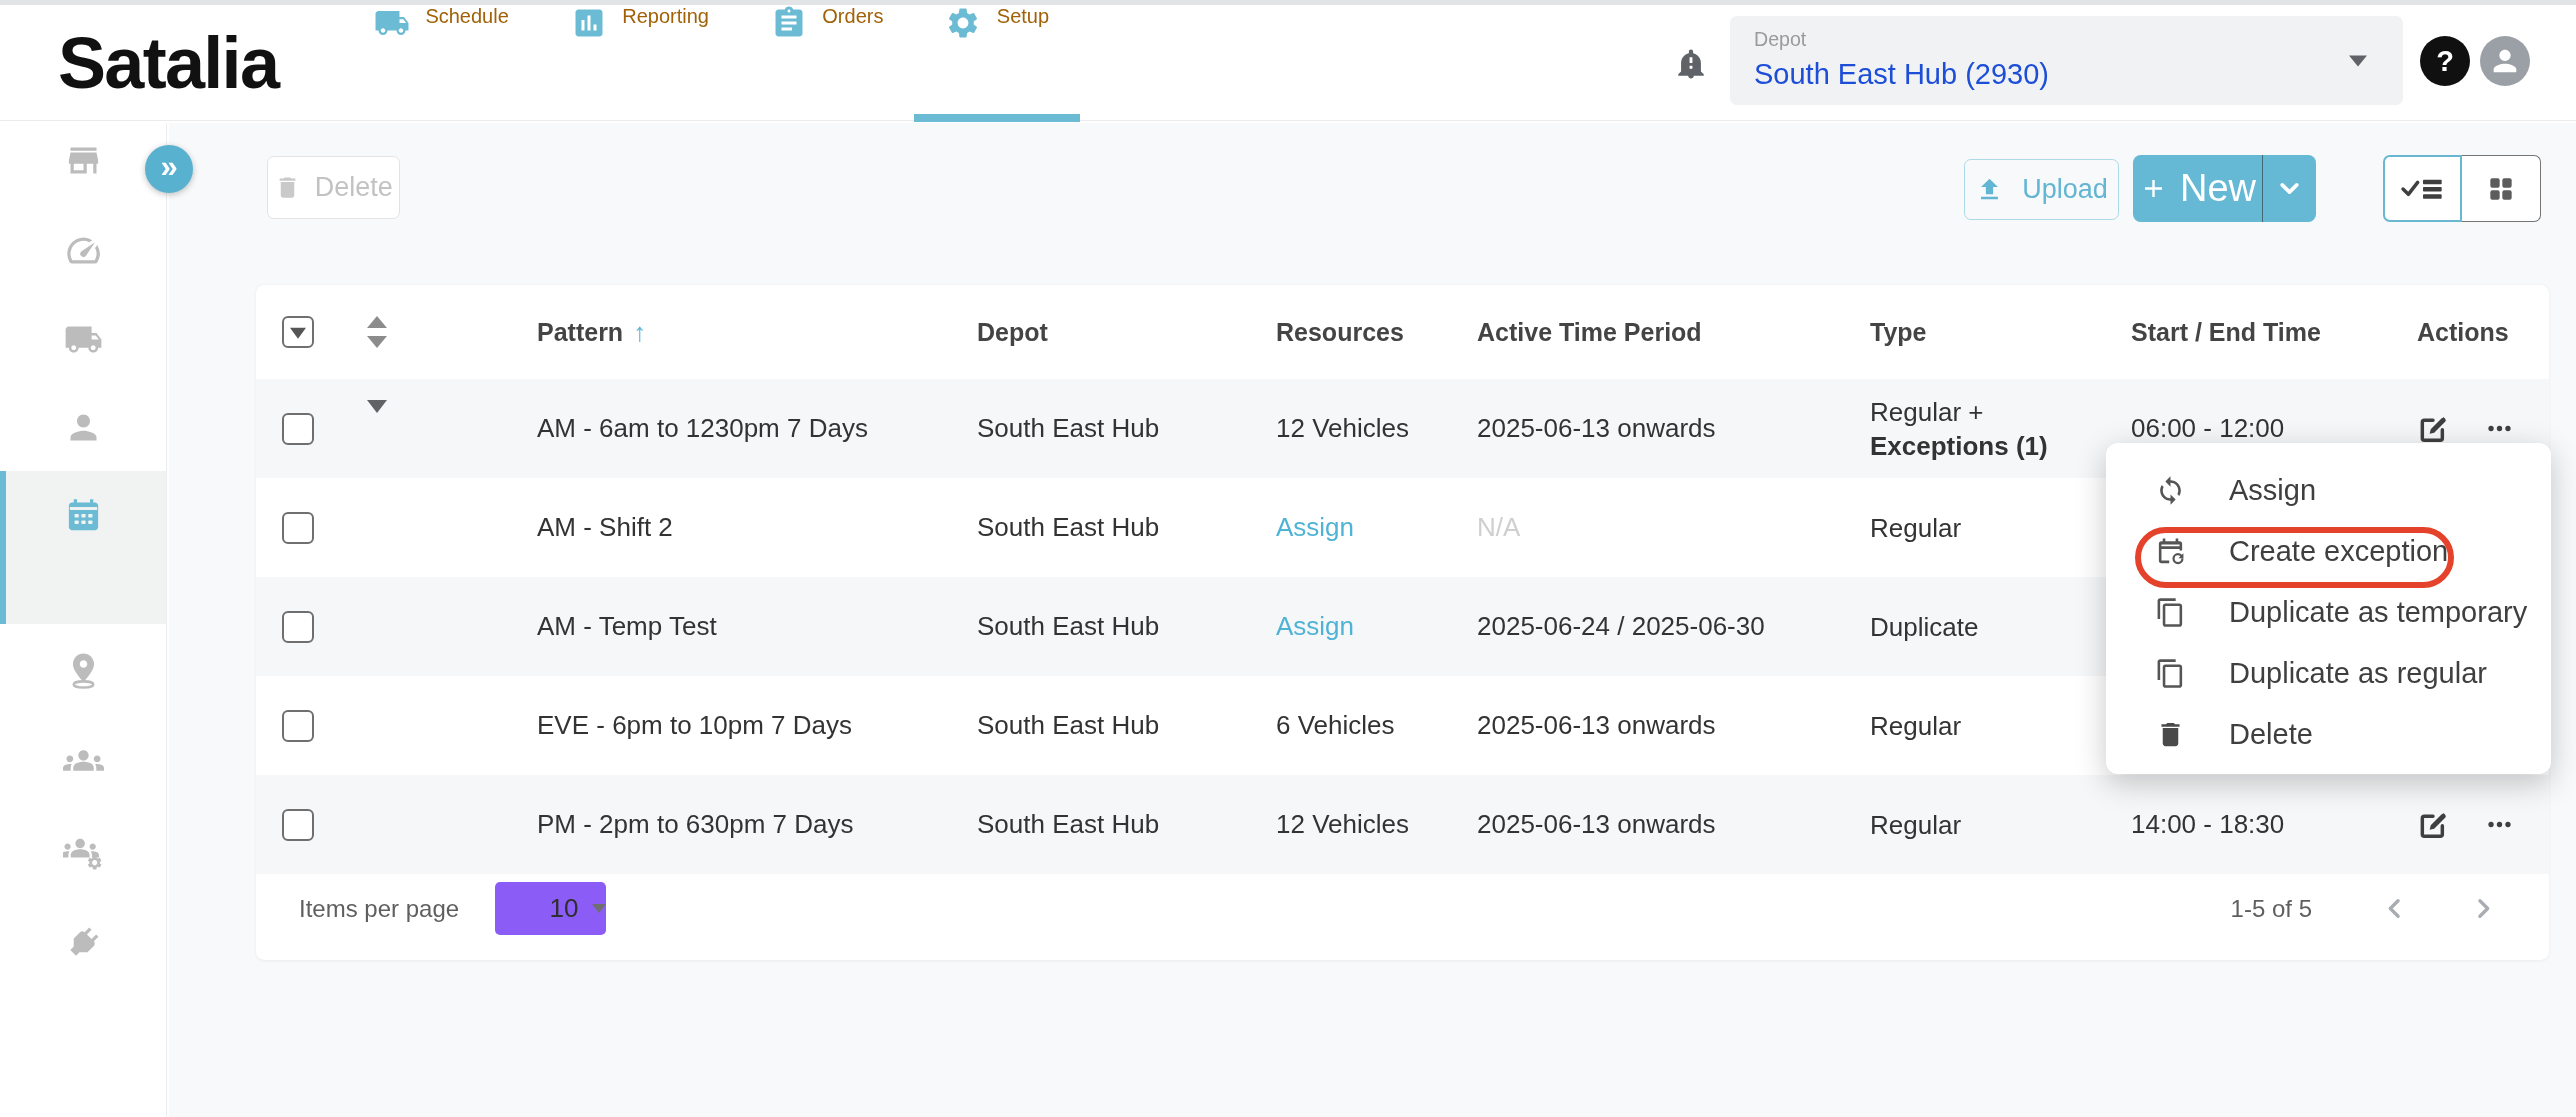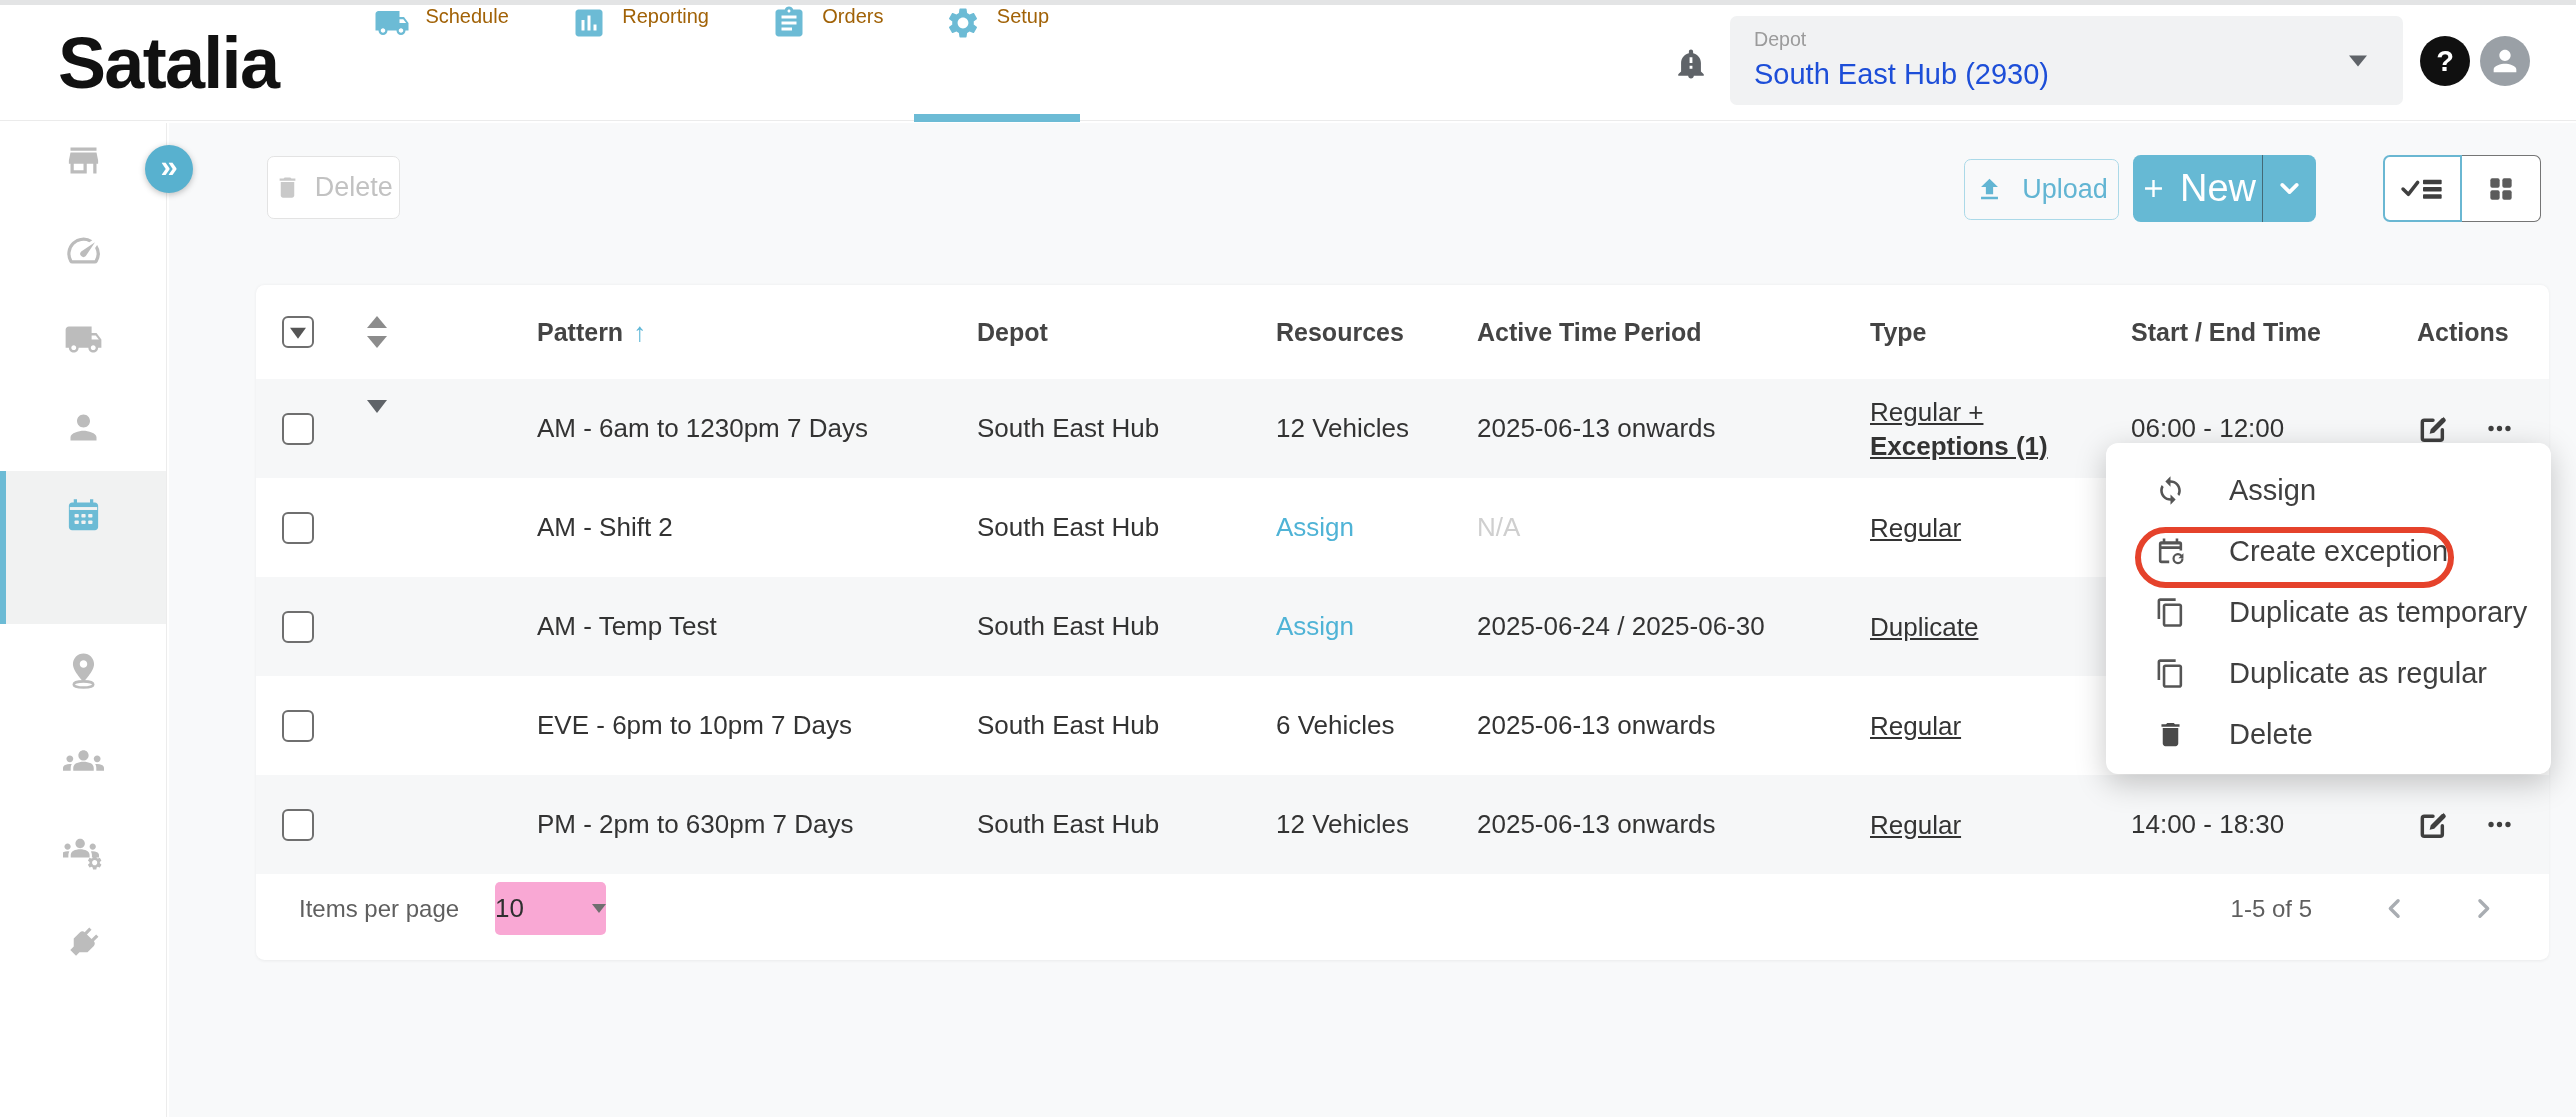--- a/index.html
+++ b/index.html
@@ -55,28 +55,28 @@
   .checkbox .inner-caret { position:absolute; left:50%; top:50%; transform:translate(-50%,-38%); width:0; height:0; border-left:8.5px solid transparent; border-right:8.5px solid transparent; border-top:11px solid #555; }
   .sort-stack { display:flex; flex-direction:column; gap:7.7px; width:20.5px; cursor:pointer; }
   .tri-up { width:0; height:0; border-left:10.2px solid transparent; border-right:10.2px solid transparent; border-bottom:12px solid #8c8c8c; }
   .tri-down { width:0; height:0; border-left:10.2px solid transparent; border-right:10.2px solid transparent; border-top:12px solid #8c8c8c; }
   .row-caret { width:0; height:0; border-left:10.2px solid transparent; border-right:10.2px solid transparent; border-top:13px solid #5f6368; cursor:pointer; }
   .sort-arrow { color:#5fb7d7; font-size:26px; margin-left:10.2px; font-weight:400; }
   .dot { width:20.5px; height:20.5px; border-radius:50%; background:#c5281c; }
   .dot.striped { background:repeating-linear-gradient(135deg,#c5281c 0 4.3px,#ffffff 4.3px 7.7px); }
   .link { color:#4fb3d6; cursor:pointer; }
   .muted { color:#cfcfcf; }
-  .type-cell { line-height:34px;text-decoration:underline; }
+  .type-cell { line-height:34px; }
   .type-bold { font-weight:700; }
   .actions-cell { display:flex; align-items:center; gap:36px; color:#3f3f3f; }
   .icon-btn { display:flex; align-items:center; cursor:pointer; color:#3f3f3f; }
 
   
   .paginator { height:85px; display:flex; align-items:center; padding:0 51px 16px 43px; font-size:24px; color:#5f5f5f; }
-  .pagesize-box { margin-left:36px; width:111px; height:53px; background:#f9a8d4; border-radius:5.1px; display:flex; align-items:center; justify-content:space-between; gap:13.7px; font-size:26px; color:#2f2f2f; cursor:pointer; }
+  .pagesize-box { margin-left:36px; width:111px; height:53px; background:#8b5cf6; border-radius:5.1px; display:flex; align-items:center; justify-content:flex-end; gap:13.7px; font-size:26px; color:#2f2f2f; cursor:pointer; }
   .pagesize-caret { width:0; height:0; border-left:7.7px solid transparent; border-right:7.7px solid transparent; border-top:9.4px solid #6f6f6f; }
   .pag-spacer { flex:1; }
   .pag-range { margin-right:68px; }
   .pag-nav { display:flex; gap:56px; color:#a9adb2; }
   .pag-nav .chev { cursor:pointer; display:flex; }
 
   
   .context-menu { position:absolute; left:1937px; top:320px; width:445px; height:331px; background:#fff; border-radius:12px; box-shadow:0 8.5px 31px rgba(0,0,0,.22); padding-top:17px; z-index:40; }
   .menu-item { height:61px; display:flex; align-items:center; padding-left:48px; gap:43px; font-size:29px; color:#3f3f3f; cursor:pointer; }
   .menu-item .micon { color:#555; display:flex; width:32px; justify-content:center; }

